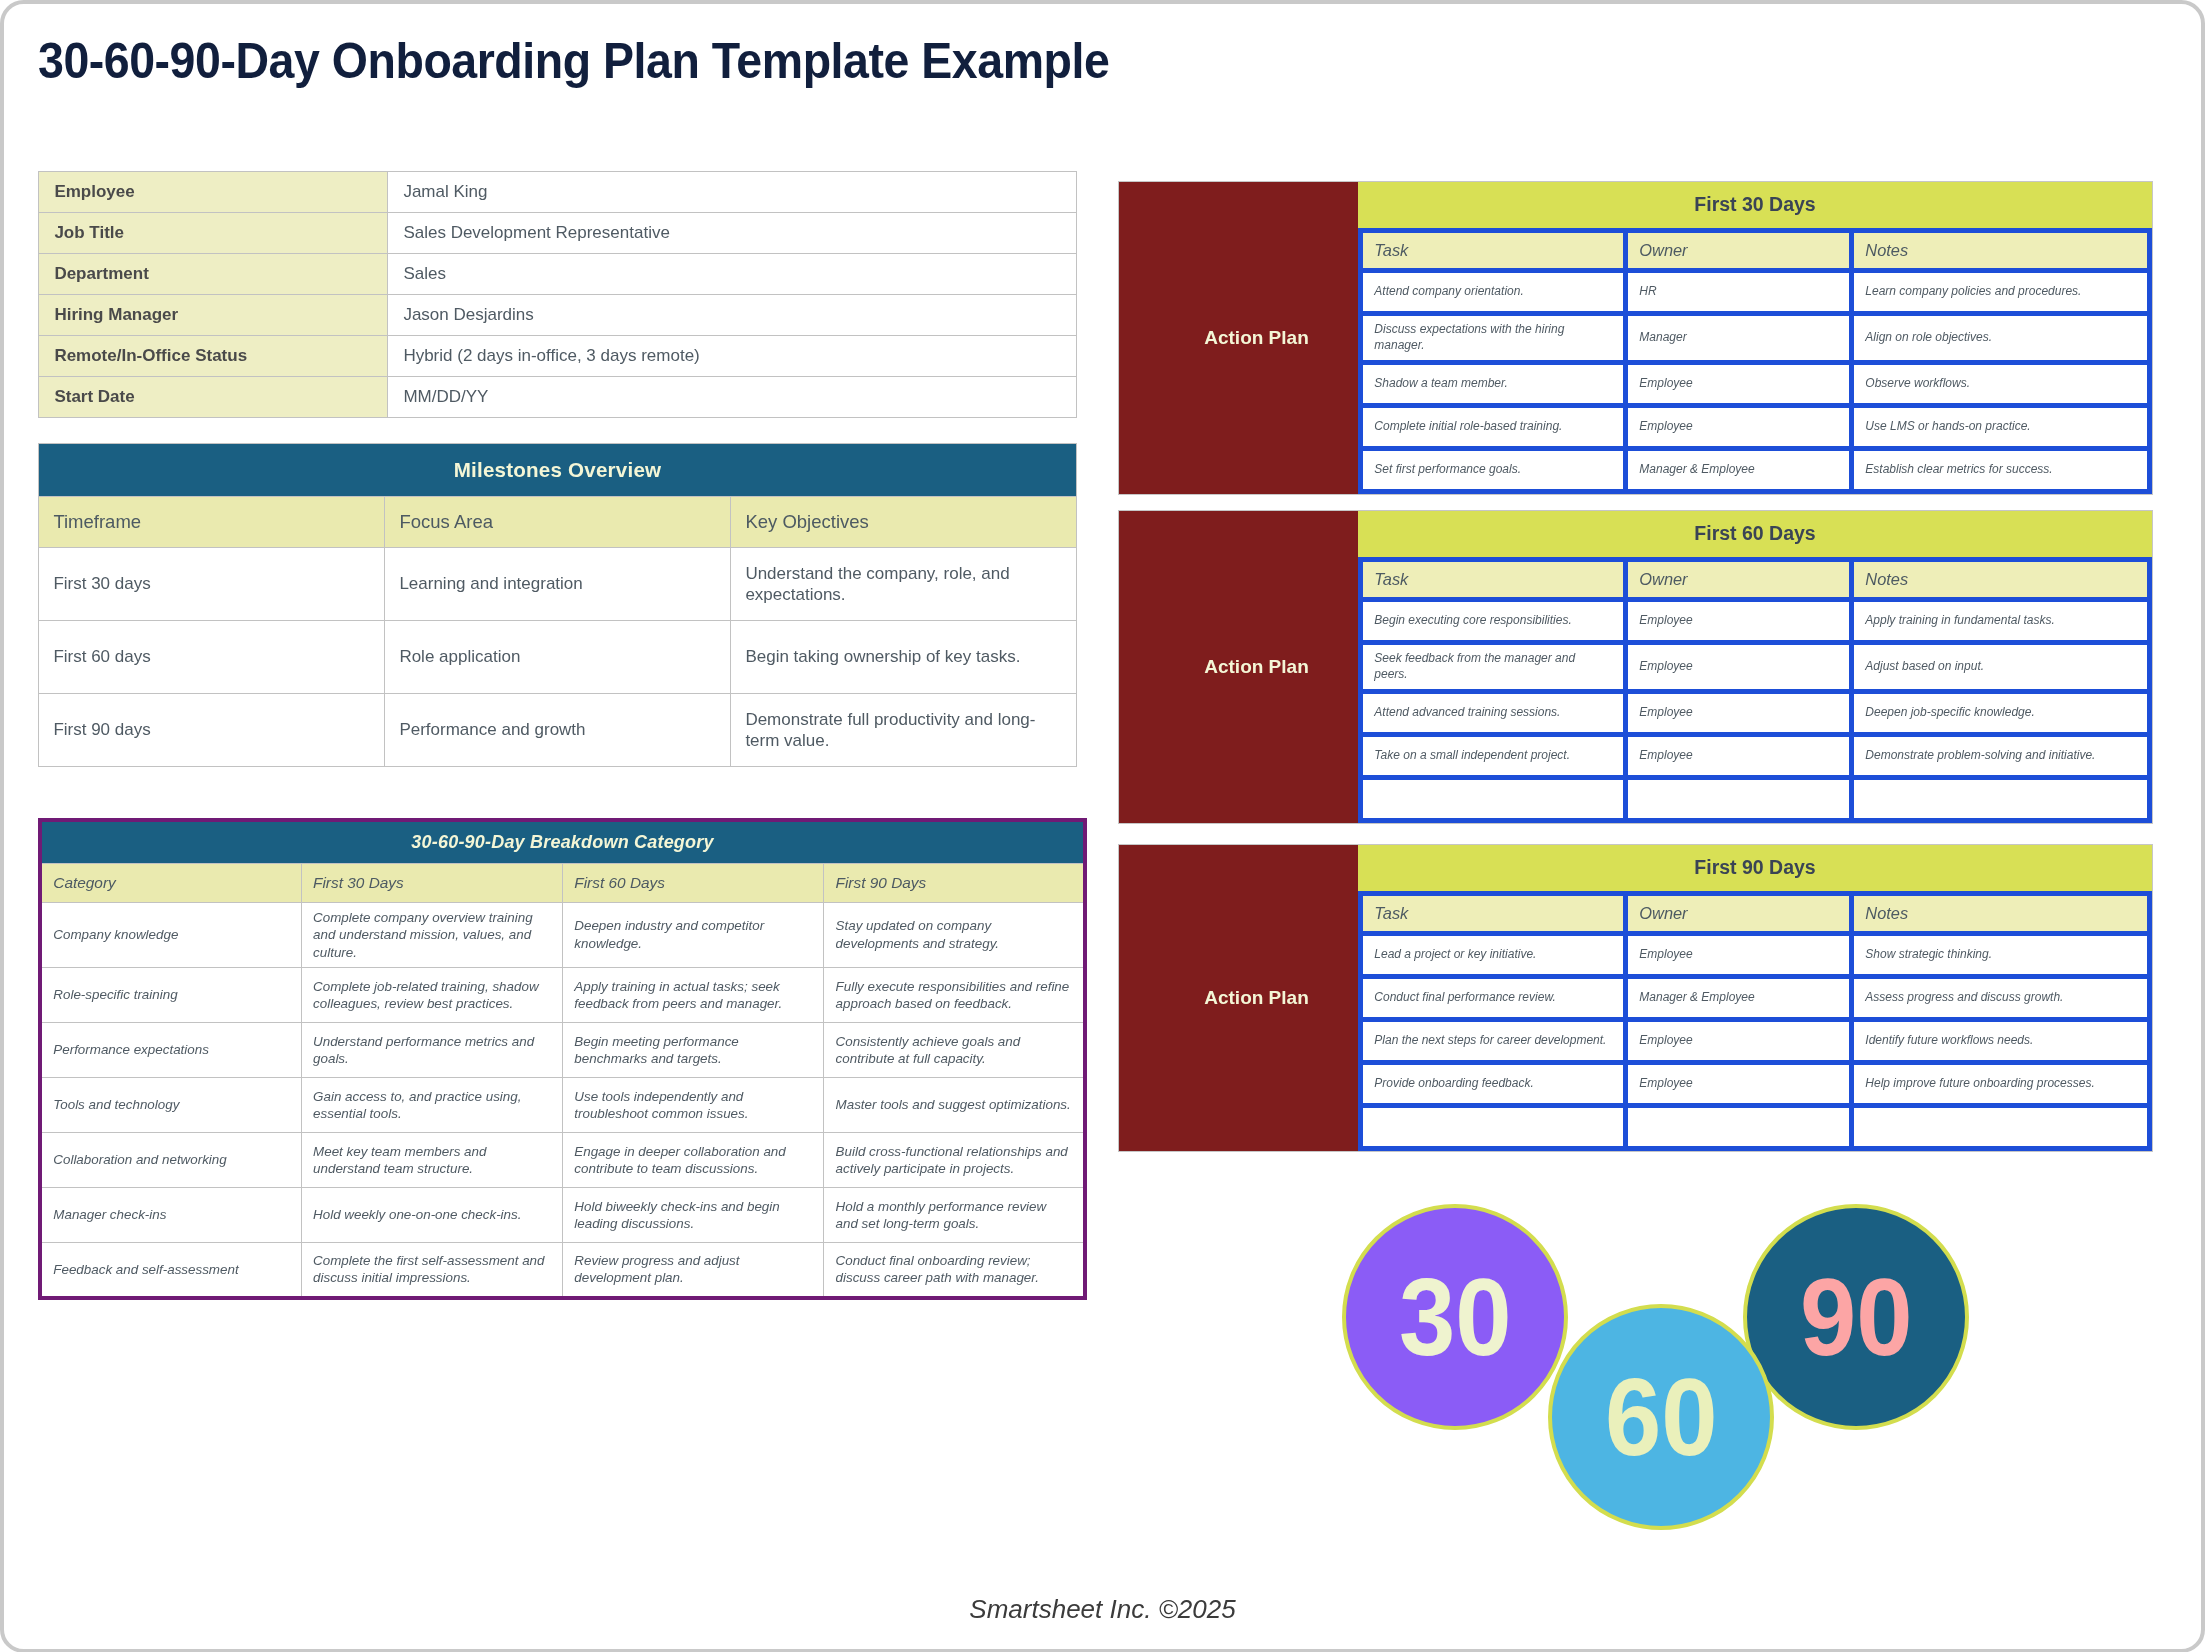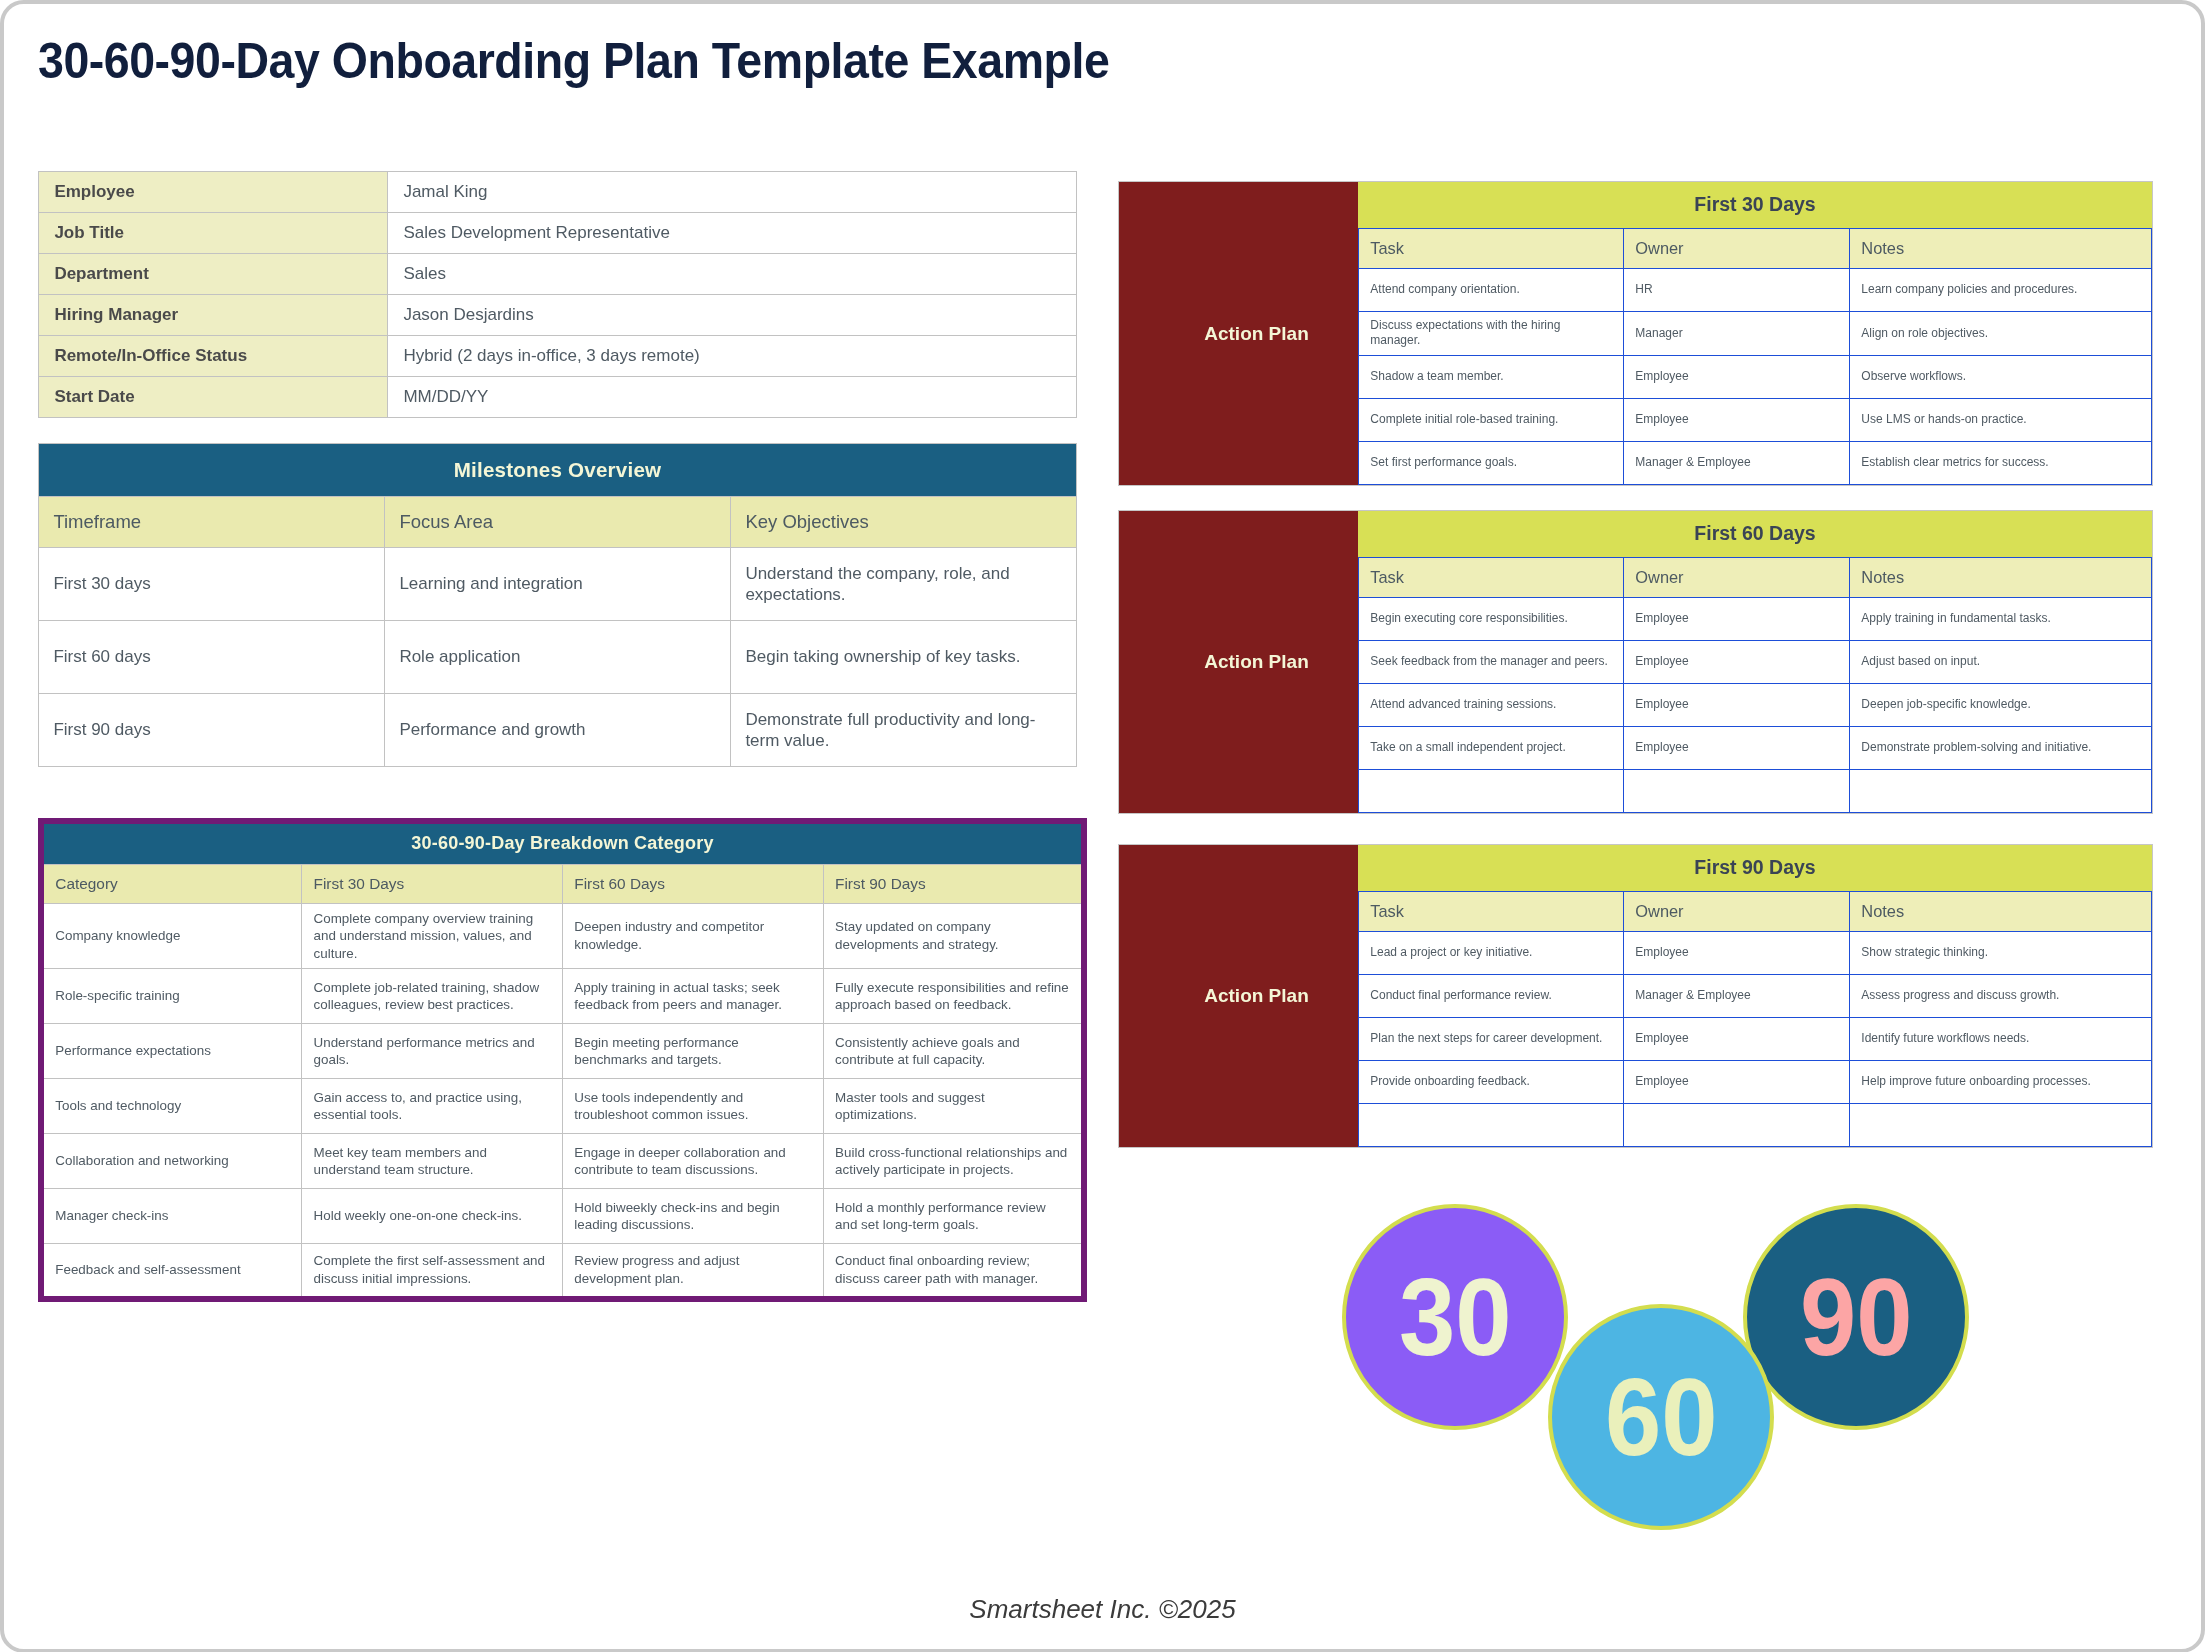--- a/index.html
+++ b/index.html
@@ -86,21 +86,21 @@
     font-size: 17px;
     color: #4f5a63;
     padding: 9.2px 14.4px;
     height: 73px;
     line-height: 1.25;
   }
   .c-ms1 { width: 349px; }
   .c-ms2 { width: 360px; }
 
   
-  .bd-table { border: 6px solid #701a75; }
+  .bd-table { border: 4px solid #701a75; font-style: italic; }
   .bd-table td { border: 1px solid #c2c2c2; }
   .bd-banner-cell { height: 43px; border: none !important; background: #1a5f82; }
   .bd-head td {
     background: #eaeaaf;
     font-size: 15.4px;
     color: #4d5a62;
     padding: 7.2px 11.3px;
     height: 39px;
   }
   .bd-body td {
@@ -136,21 +136,21 @@
   .ap-right { flex: 1; display: flex; flex-direction: column; }
   .ap-title {
     background: #d8e055;
     color: #3a4455;
     font-weight: 700;
     font-size: 19.5px;
     text-align: center;
     padding: 11.3px 0;
   }
   .ap-table { border-collapse: collapse; width: 100%; table-layout: fixed; }
-  .ap-table td { border: 1px solid #1d4ed8; }
+  .ap-table td { border: 5px solid #1d4ed8; font-style: italic; }
   .ap-table thead td {
     background: #eeeeb8;
     font-size: 16.4px;
     color: #4d5a62;
     padding: 8.2px 11.3px;
     height: 40px;
   }
   .ap-table tbody td {
     background: #fff;
     font-size: 12px;

